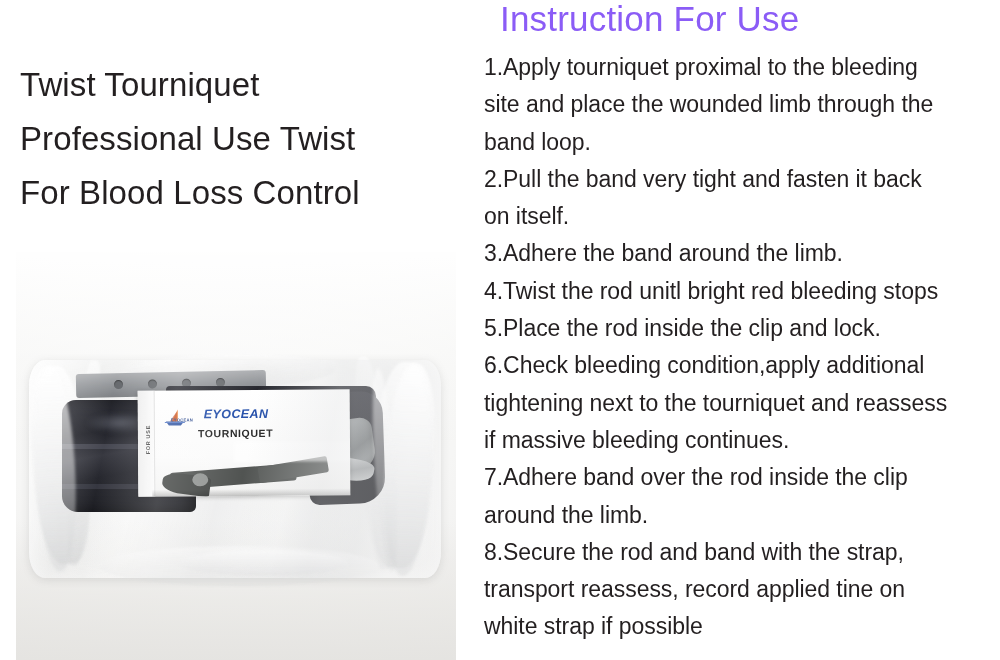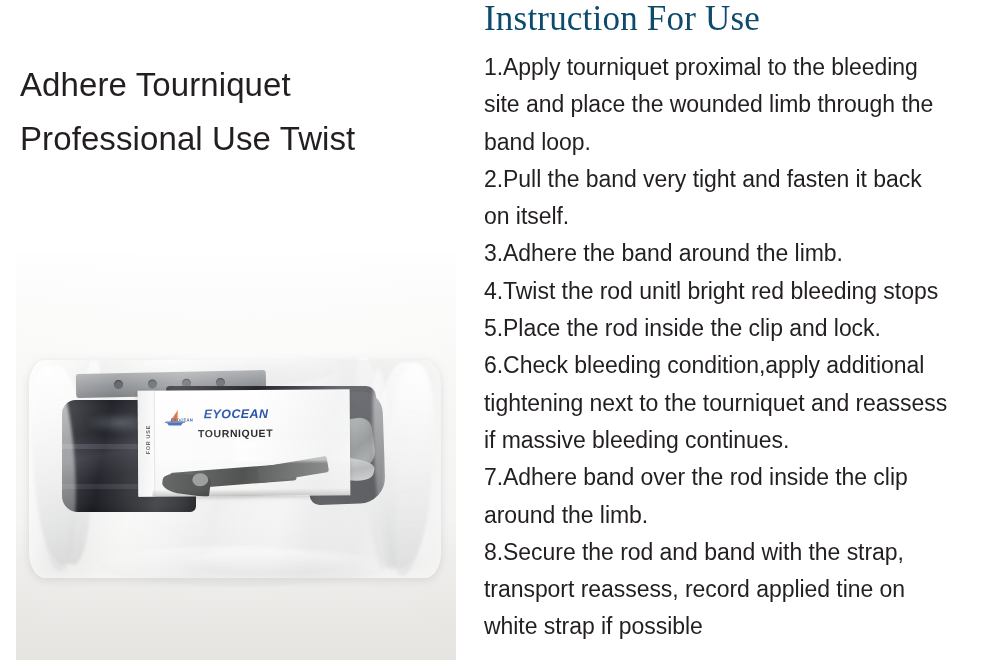--- a/index.html
+++ b/index.html
@@ -322,28 +322,27 @@
   
   .right-col {
     position: absolute;
     left: 484px;
     top: 0;
     width: 516px;
     height: 660px;
   }
   .iful-heading {
     position: absolute;
-    left: 0;
+    left: 16px;
     top: -1px;
     font-size: 35px;
     font-weight: 400;
-    color: #0c4a6e;
+    color: #8b5cf6;
     letter-spacing: 0.2px;
     white-space: nowrap;
-    font-family: Liberation Serif, serif;
   }
   .steps {
     position: absolute;
     left: 0;
     top: 49px;
     width: 518px;
     font-size: 23px;
     line-height: 37.3px;
     color: #231f20;
     letter-spacing: -0.05px;
@@ -351,22 +350,23 @@
   .steps .sline { display: block; white-space: nowrap; }
 </style>
 </head>
 <body>
 
 <div class="page">
 
   <div class="left-col">
 
     <div class="product-title">
-      <span class="tline">Adhere Tourniquet</span>
+      <span class="tline">Twist Tourniquet</span>
       <span class="tline">Professional Use Twist</span>
+      <span class="tline">For Blood Loss Control</span>
     </div>
 
     <div class="photo">
       <div class="bg-shade-a"></div>
       <div class="bg-shade-b"></div>
 
       <div class="bag">
         <div class="crinkle cr1"></div>
         <div class="crinkle cr2"></div>
         <div class="crinkle cr3"></div>

